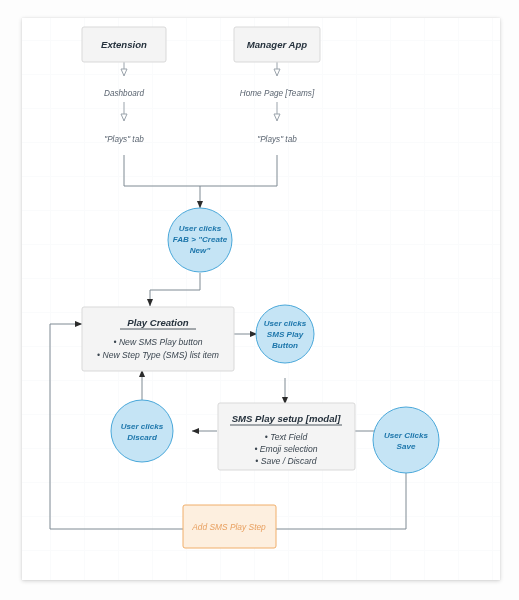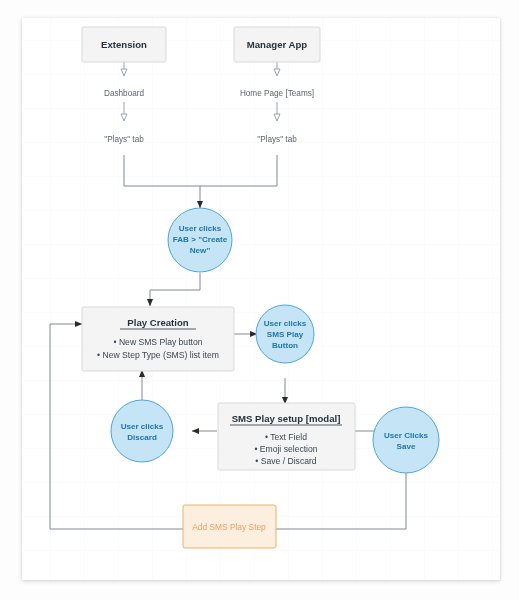--- a/index.html
+++ b/index.html
@@ -18,20 +18,21 @@
     background: #fdfdfd;
   }
   #canvas-card {
     position: absolute;
     left: 22px;
     top: 18px;
     width: 478px;
     height: 562px;
     background: #ffffff;
     box-shadow: 0 1px 4px rgba(0,0,0,0.18), 0 0 1px rgba(0,0,0,0.10);
+    font-style: italic;
   }
   #grid-layer {
     position: absolute;
     left: 0; top: 0;
     width: 478px; height: 562px;
     background-image:
       linear-gradient(to right, #fafbfc 1px, transparent 1px),
       linear-gradient(to bottom, #fafbfc 1px, transparent 1px);
     background-size: 34px 34px;
     background-position: -6px -12px;

